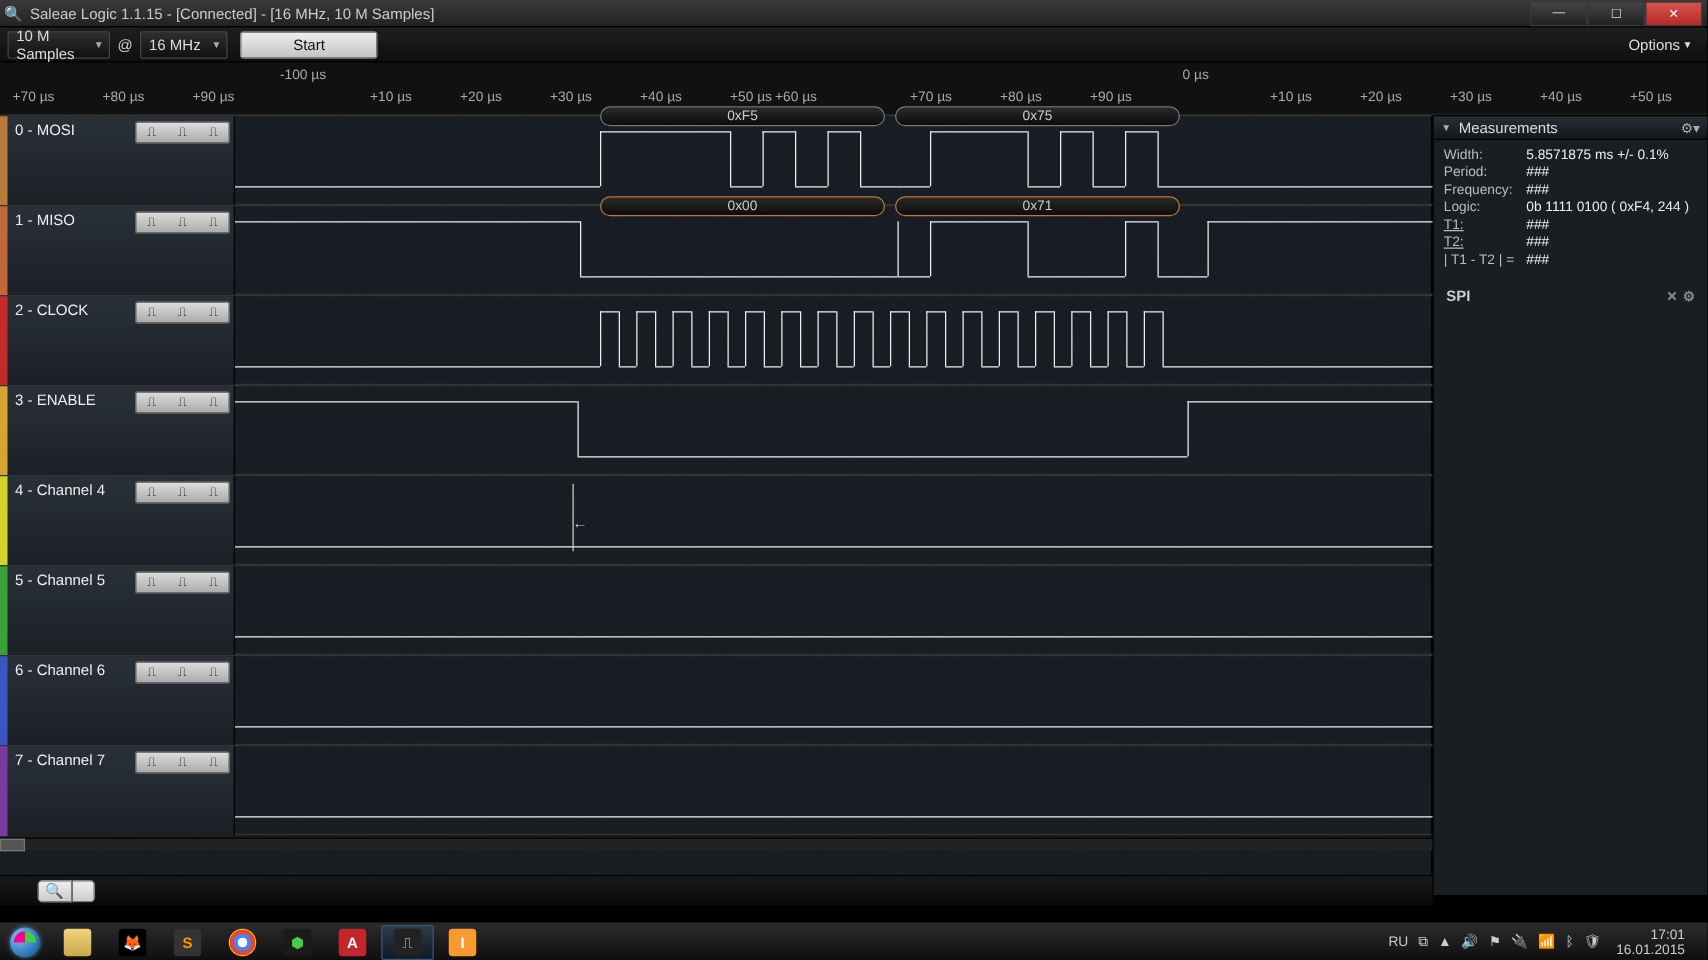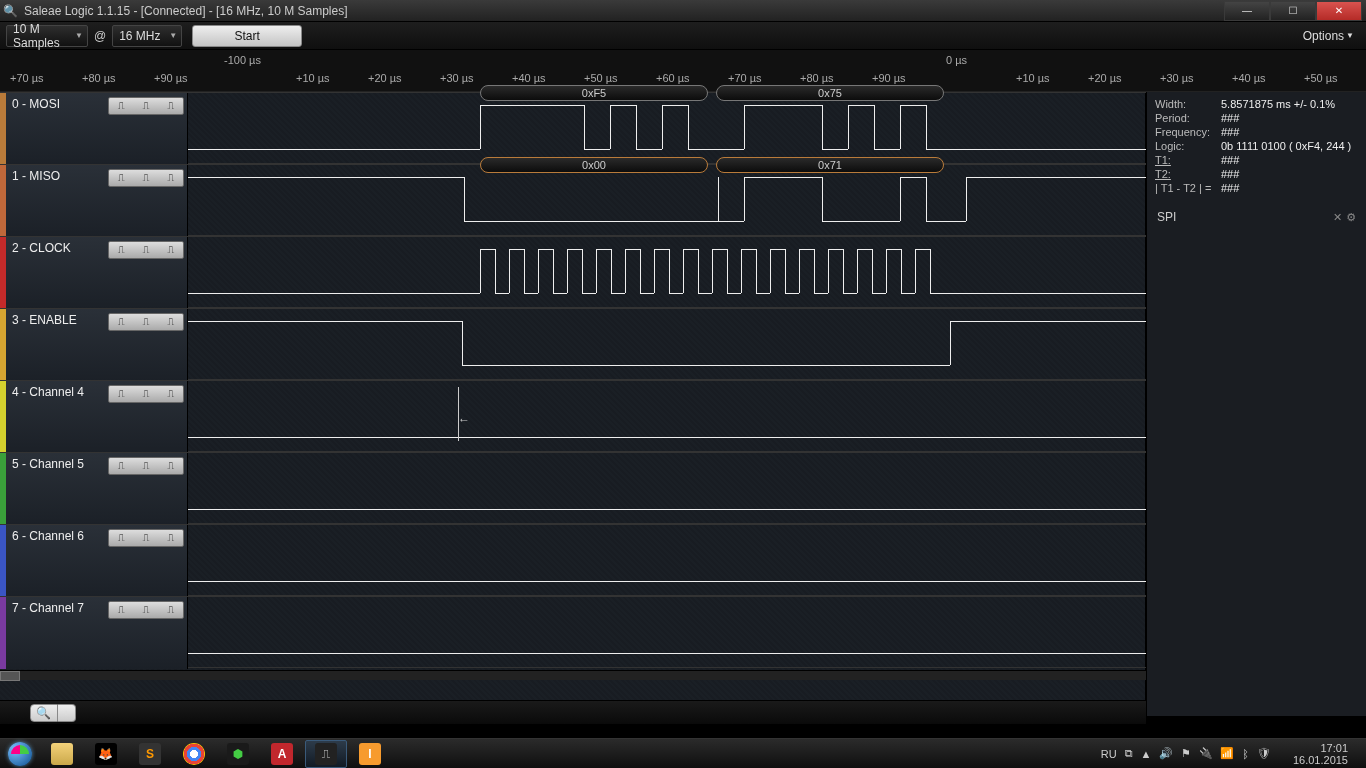--- a/index.html
+++ b/index.html
@@ -64,37 +64,37 @@
   
   .panel-hdr { height:20px; background:linear-gradient(#2a2e34,#14171b); border-top:1px solid #000; border-bottom:1px solid #000; display:flex; align-items:center; padding:0 6px; color:#ddd; font-size:12px;}
   .panel-hdr::before { content:"▼"; font-size:8px; margin-right:6px; color:#aaa;}
   .panel-hdr .gear { margin-left:auto; font-size:11px; color:#aaa;}
   .meas { padding:6px 8px; font-size:11px; color:#ccc;}
   .meas-row { display:flex; margin-bottom:2px;}
   .meas-row .k { width:66px; color:#bbb;}
   .meas-row .k.ul { text-decoration:underline;}
   .meas-row .v { color:#eee;}
   .anlist { padding:8px 10px; font-size:12px; color:#ccc;}
-  .anlist .item { display:flex; align-items:center;}
+  .anlist .item { display:flex; align-items:center;font-weight:bold;}
   .anlist .item .del { margin-left:auto; font-size:11px; color:#888;}
   .anlist .item .cfg { margin-left:4px; font-size:11px; color:#888;}
 
   
   .taskbar { position:absolute; bottom:0; left:0; width:1366px; height:30px; background:linear-gradient(#2b2b2b,#0f0f0f); border-top:1px solid #333; display:flex; align-items:center;}
   .start-orb { width:40px; height:30px; display:flex; align-items:center; justify-content:center;}
   .orb { width:24px; height:24px; border-radius:50%; background:radial-gradient(circle at 30% 30%, #7cc0ff, #0a4d8c); position:relative; box-shadow:0 0 4px rgba(120,200,255,.6);}
   .orb::before, .orb::after { content:""; position:absolute; width:9px; height:9px;}
   .orb::before { left:3px; top:3px; background:#f08; border-top-left-radius:9px;}
   .orb::after  { right:3px; top:3px; background:#4c4; border-top-right-radius:9px;}
   .tb-icon { width:42px; height:28px; margin:1px 1px; border:1px solid transparent; display:flex; align-items:center; justify-content:center; border-radius:2px;}
   .tb-icon.active { background:linear-gradient(#2d3b4a,#111a24); border:1px solid #3a5a7a;}
   .tb-icon .sq { width:22px; height:22px; border-radius:3px;}
   .tray { margin-left:auto; display:flex; align-items:center; color:#ccc; font-size:11px; padding-right:18px;}
   .tray span { margin:0 4px;}
-  .clock { text-align:right; line-height:12px; margin-left:18px;}
+  .clock { text-align:right; line-height:12px; margin-left:8px;}
 
   
   .glyph { font-size:12px; color:#666;}
 </style>
 </head>
 <body>
 
 <div class="titlebar">
   <div class="icon">
     <span class="glyph">🔍</span>
@@ -126,21 +126,21 @@
     <div class="lbl top" style="left: 224px;">-100 µs</div>
     <div class="lbl top" style="left: 946px;">0 µs</div>
     <div class="lbl" style="left: 10px;">+70 µs</div>
     <div class="lbl" style="left: 82px;">+80 µs</div>
     <div class="lbl" style="left: 154px;">+90 µs</div>
     <div class="lbl" style="left: 296px;">+10 µs</div>
     <div class="lbl" style="left: 368px;">+20 µs</div>
     <div class="lbl" style="left: 440px;">+30 µs</div>
     <div class="lbl" style="left: 512px;">+40 µs</div>
     <div class="lbl" style="left: 584px;">+50 µs</div>
-    <div class="lbl" style="left: 656px;">+60 µs</div>
+    <div class="lbl" style="left: 620px;">+60 µs</div>
     <div class="lbl" style="left: 728px;">+70 µs</div>
     <div class="lbl" style="left: 800px;">+80 µs</div>
     <div class="lbl" style="left: 872px;">+90 µs</div>
     <div class="lbl" style="left: 1016px;">+10 µs</div>
     <div class="lbl" style="left: 1088px;">+20 µs</div>
     <div class="lbl" style="left: 1160px;">+30 µs</div>
     <div class="lbl" style="left: 1232px;">+40 µs</div>
     <div class="lbl" style="left: 1304px;">+50 µs</div>
   </div>
 
@@ -373,20 +373,24 @@
             <span>⎍</span>
           </div>
         </div>
         <div class="wave-area">
           <div class="hline" style="left: 0px; top: 56px; width: 958px;"></div>
         </div>
       </div>
     </div>
 
   <div class="right">
+    <div class="panel-hdr">
+      <span>Measurements</span>
+      <span class="gear">⚙▾</span>
+    </div>
     <div class="meas" id="meas">
         <div class="meas-row">
           <div class="k">Width:</div>
           <div class="v">5.8571875 ms +/- 0.1%</div>
         </div>
         <div class="meas-row">
           <div class="k">Period:</div>
           <div class="v">###</div>
         </div>
         <div class="meas-row">

